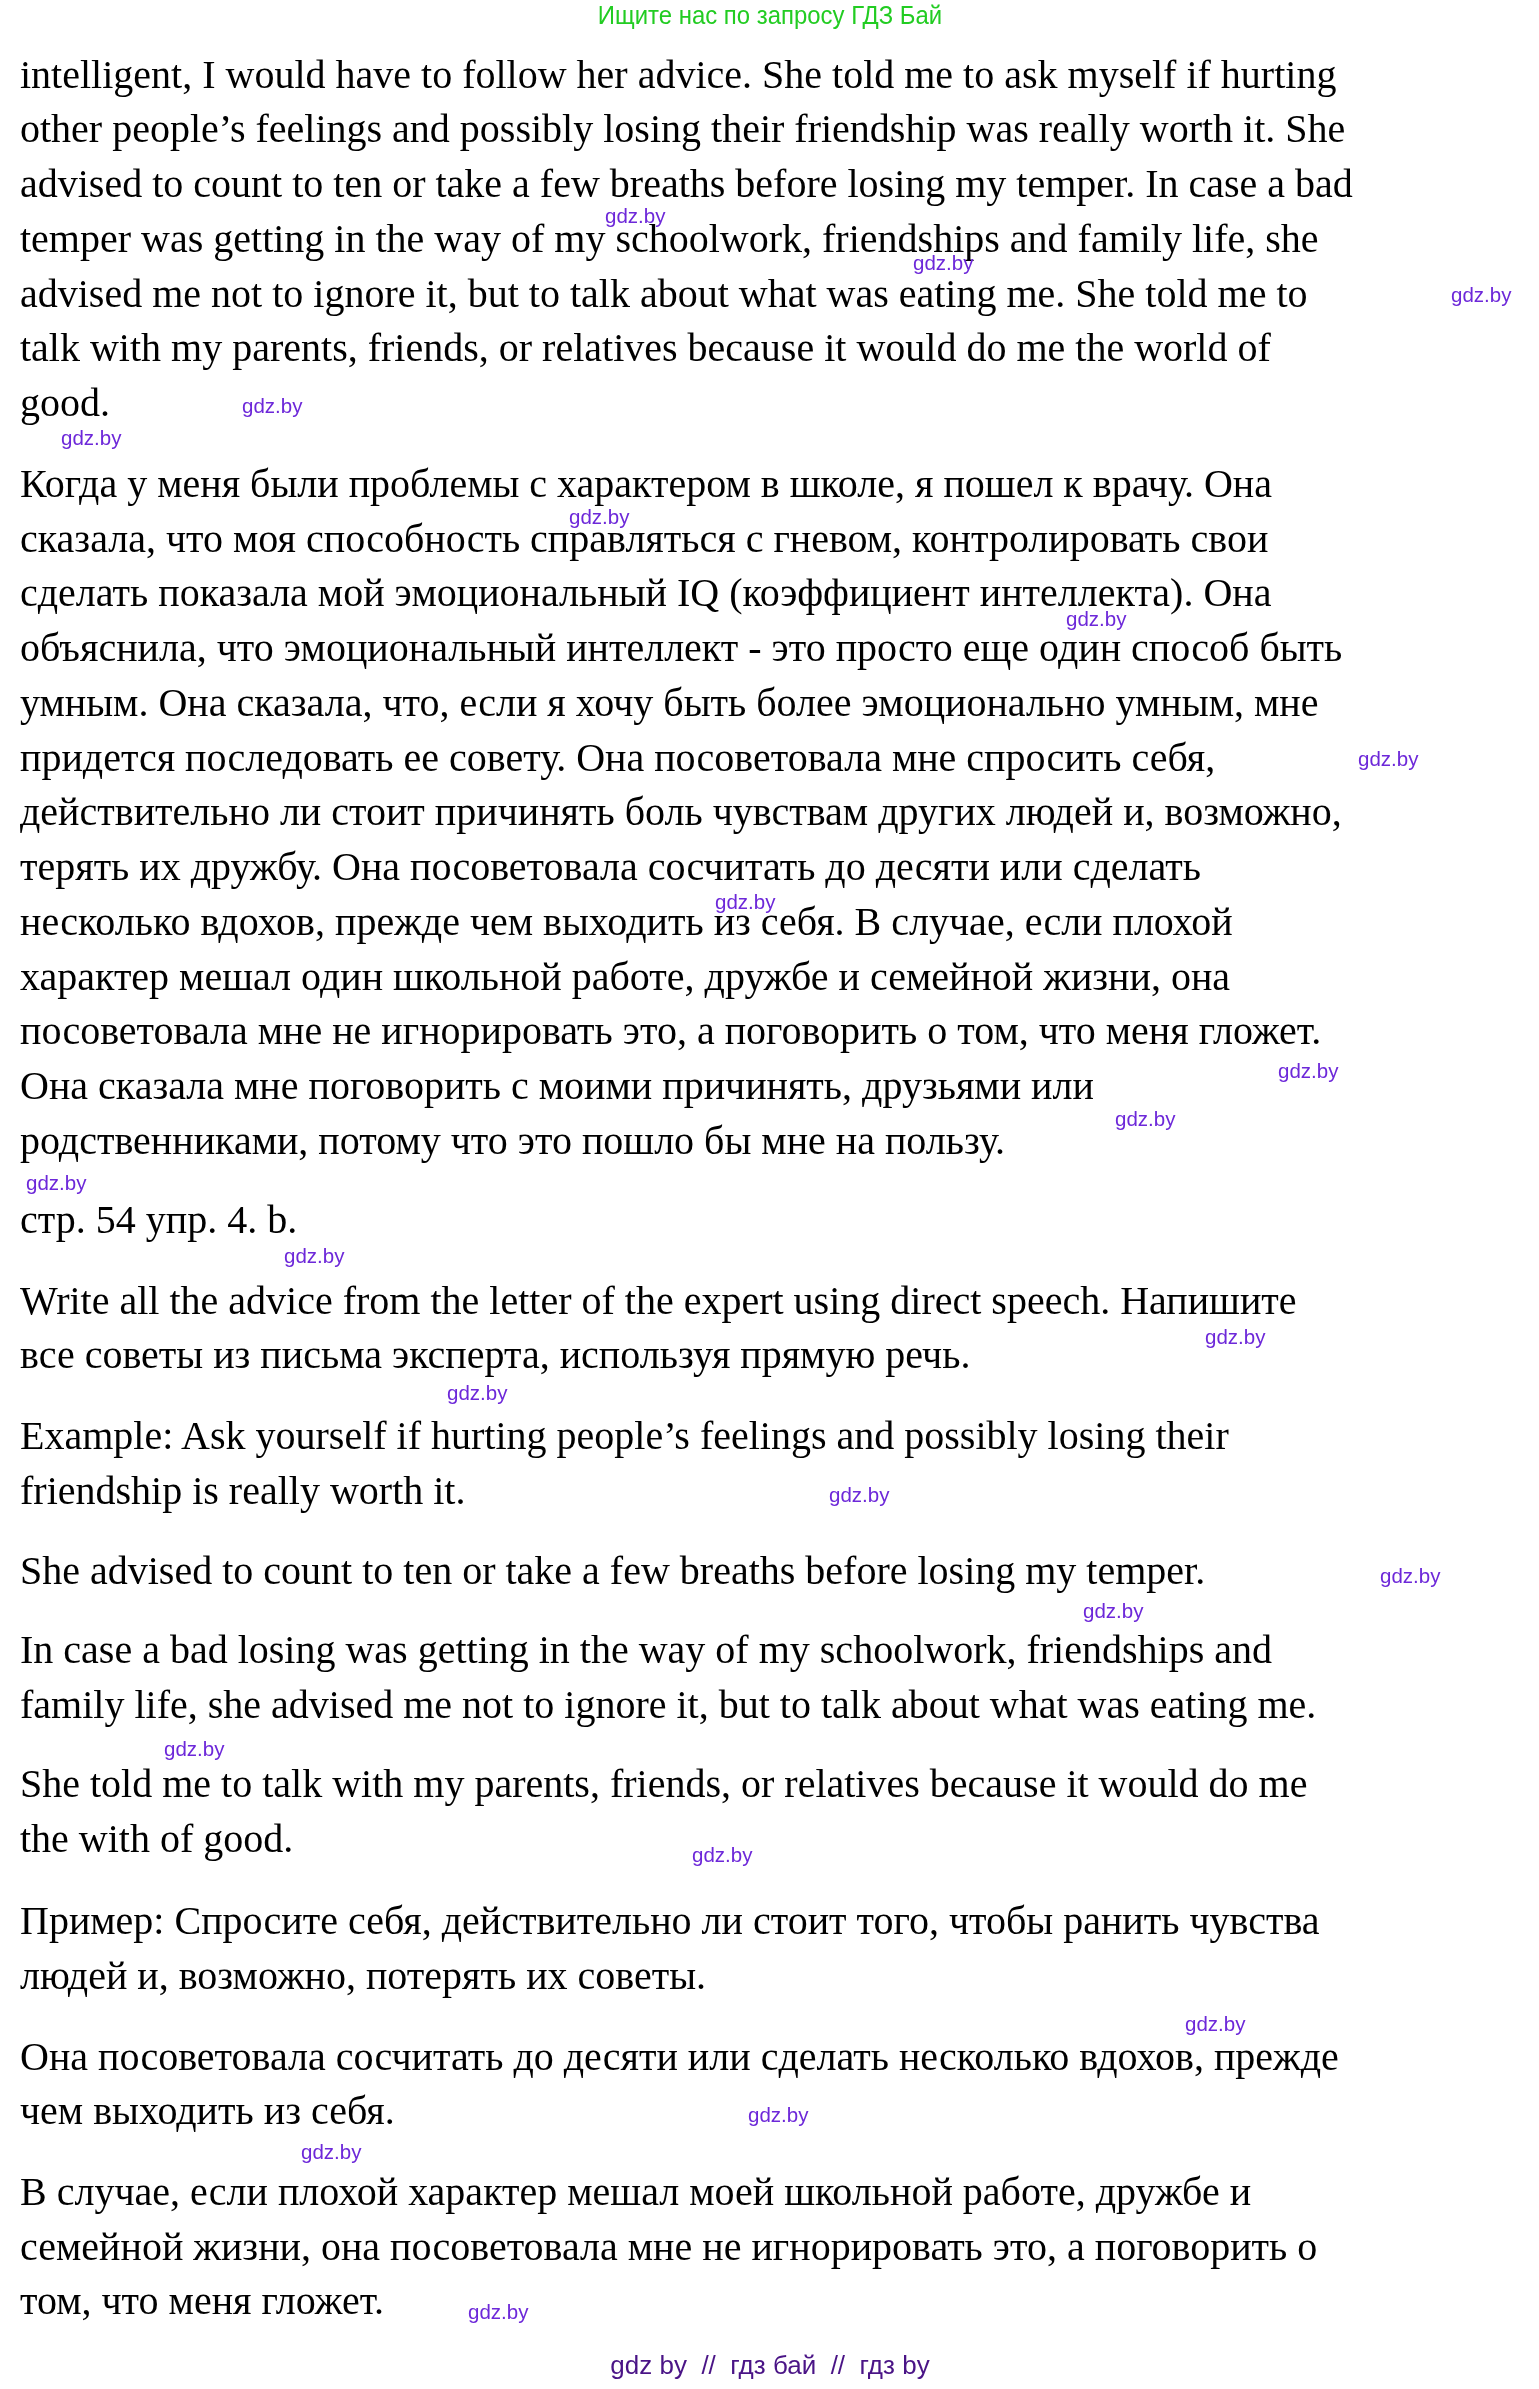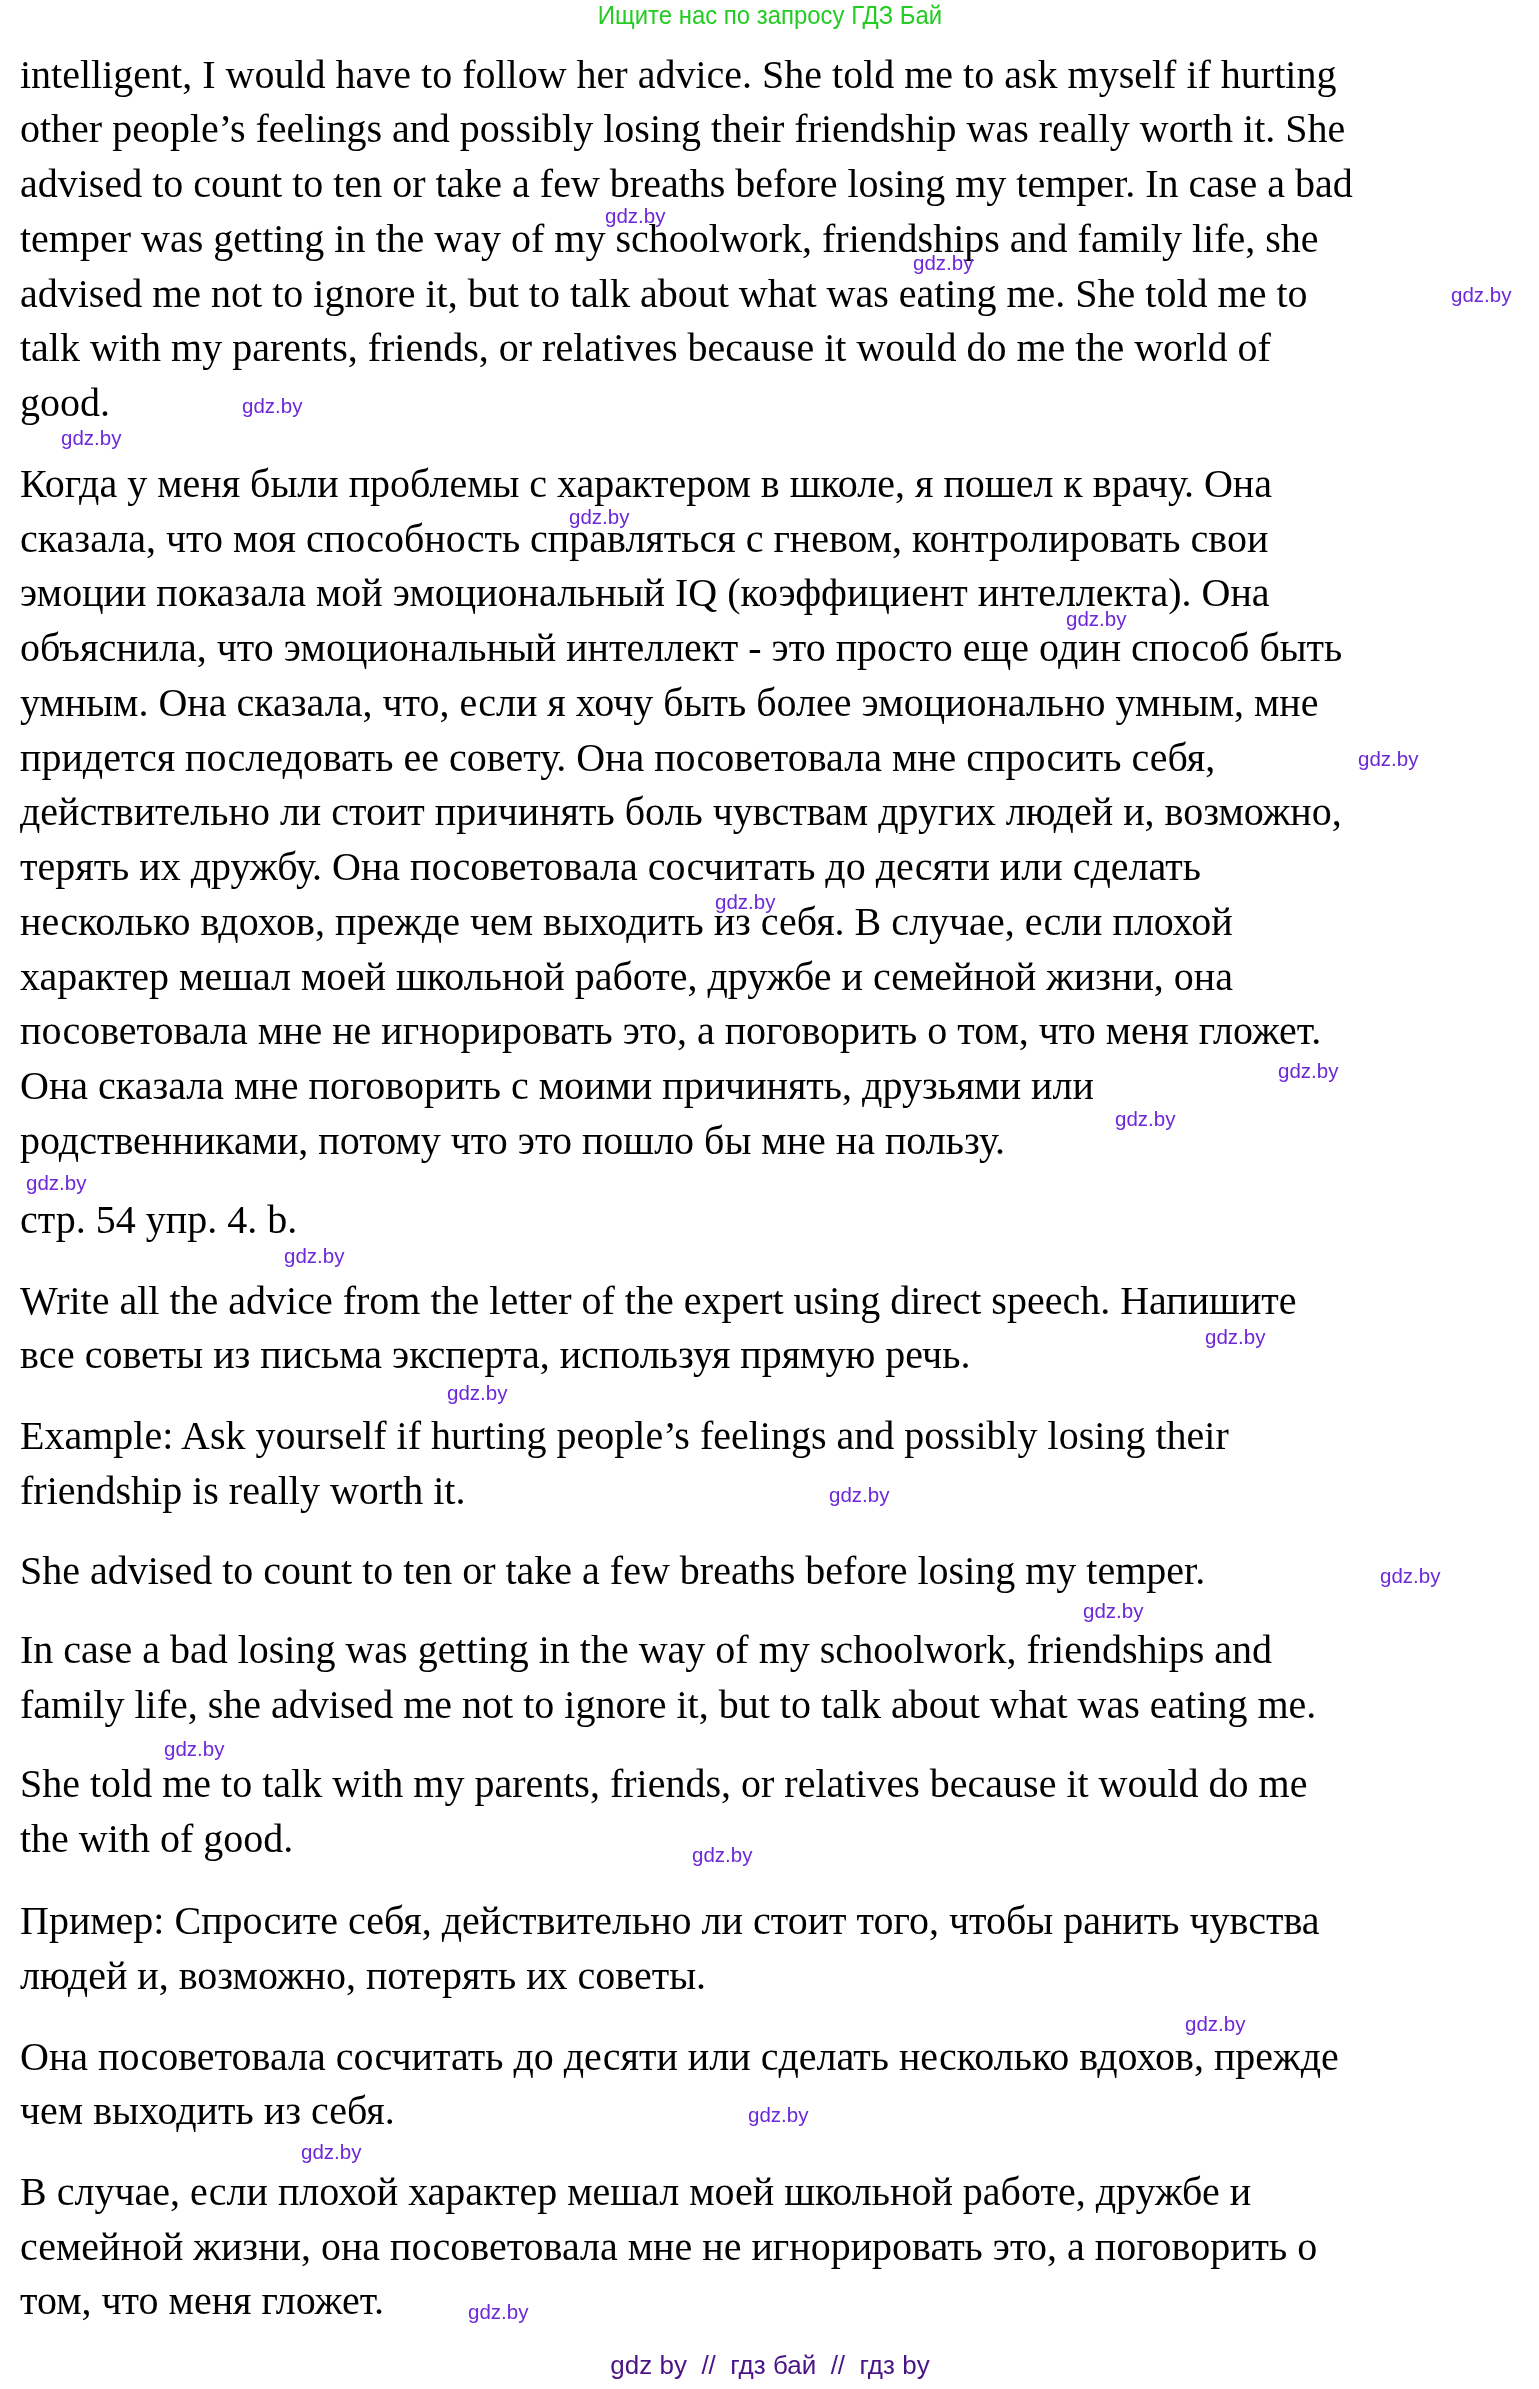--- a/index.html
+++ b/index.html
@@ -62,28 +62,28 @@
   <div class="line" style="top:161px">advised to count to ten or take a few breaths before losing my temper. In case a bad</div>
   <div class="line" style="top:216px">temper was getting in the way of my schoolwork, friendships and family life, she</div>
   <div class="line" style="top:271px">advised me not to ignore it, but to talk about what was eating me. She told me to</div>
   <div class="line" style="top:325px">talk with my parents, friends, or relatives because it would do me the world of</div>
   <div class="line" style="top:380px">good.</div>
 </div>
 
 <div>
   <div class="line" style="top:461px">Когда у меня были проблемы с характером в школе, я пошел к врачу. Она</div>
   <div class="line" style="top:516px">сказала, что моя способность справляться с гневом, контролировать свои</div>
-  <div class="line" style="top:570px">эмоции показала мой эмоциональный IQ (коэффициент интеллекта). Она</div>
+  <div class="line" style="top:570px">сделать показала мой эмоциональный IQ (коэффициент интеллекта). Она</div>
   <div class="line" style="top:625px">объяснила, что эмоциональный интеллект - это просто еще один способ быть</div>
   <div class="line" style="top:680px">умным. Она сказала, что, если я хочу быть более эмоционально умным, мне</div>
   <div class="line" style="top:735px">придется последовать ее совету. Она посоветовала мне спросить себя,</div>
   <div class="line" style="top:789px">действительно ли стоит причинять боль чувствам других людей и, возможно,</div>
   <div class="line" style="top:844px">терять их дружбу. Она посоветовала сосчитать до десяти или сделать</div>
   <div class="line" style="top:899px">несколько вдохов, прежде чем выходить из себя. В случае, если плохой</div>
-  <div class="line" style="top:954px">характер мешал моей школьной работе, дружбе и семейной жизни, она</div>
+  <div class="line" style="top:954px">характер мешал один школьной работе, дружбе и семейной жизни, она</div>
   <div class="line" style="top:1008px">посоветовала мне не игнорировать это, а поговорить о том, что меня гложет.</div>
   <div class="line" style="top:1063px">Она сказала мне поговорить с моими причинять, друзьями или</div>
   <div class="line" style="top:1118px">родственниками, потому что это пошло бы мне на пользу.</div>
 </div>
 
 <div class="line heading" style="top:1197px">стр. 54 упр. 4. b.</div>
 
 <div>
   <div class="line" style="top:1278px">Write all the advice from the letter of the expert using direct speech. Напишите</div>
   <div class="line" style="top:1332px">все советы из письма эксперта, используя прямую речь.</div>

